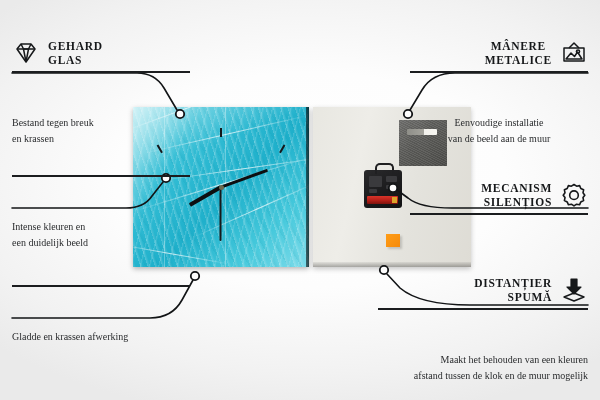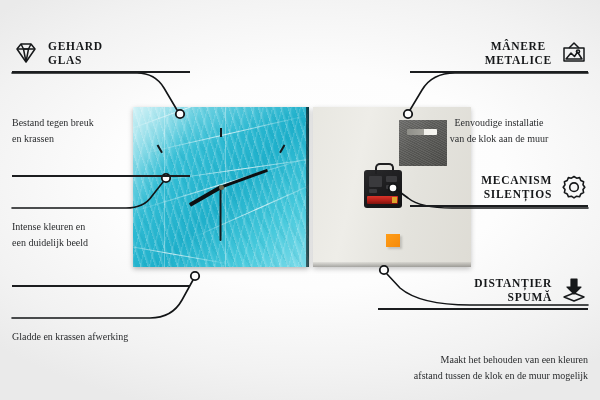--- a/index.html
+++ b/index.html
@@ -392,24 +392,24 @@
             <path d="M4 7 L24 7 L24 20 L4 20 Z"></path>
             <path d="M9 7 L14 2 L19 7"></path>
             <path d="M6 18 L11 12 L14.5 15.5 L17.5 11 L22 18 Z"></path>
             <circle cx="18" cy="10.5" r="1.6"></circle>
           </g>
         </svg>
       </span>
     </div>
     <div class="feat-rule"></div>
     <div class="feat-sub">Eenvoudige installatie
-van de klok aan de muur</div>
-  </div>
-
-  <div class="feature right" style="left:410px; top:172px; width:178px;">
+van de beeld aan de muur</div>
+  </div>
+
+  <div class="feature right" style="left:410px; top:180px; width:178px;">
     <div class="feat-head">
       <span class="feat-title">MECANISM
 SILENȚIOS</span>
       <span class="ficon">
         <svg width="28" height="26" viewBox="0 0 28 26">
           <g fill="none" stroke="#16181a" stroke-width="1.6" stroke-linejoin="round">
             <path d="M14 2.5 L16.6 4.2 L19.6 3.6 L20.8 6.5 L23.6 7.8 L23 10.8 L24.8 13.2
                      L23 15.6 L23.6 18.6 L20.8 19.9 L19.6 22.8 L16.6 22.2 L14 23.9
                      L11.4 22.2 L8.4 22.8 L7.2 19.9 L4.4 18.6 L5 15.6 L3.2 13.2
                      L5 10.8 L4.4 7.8 L7.2 6.5 L8.4 3.6 L11.4 4.2 Z"></path>

